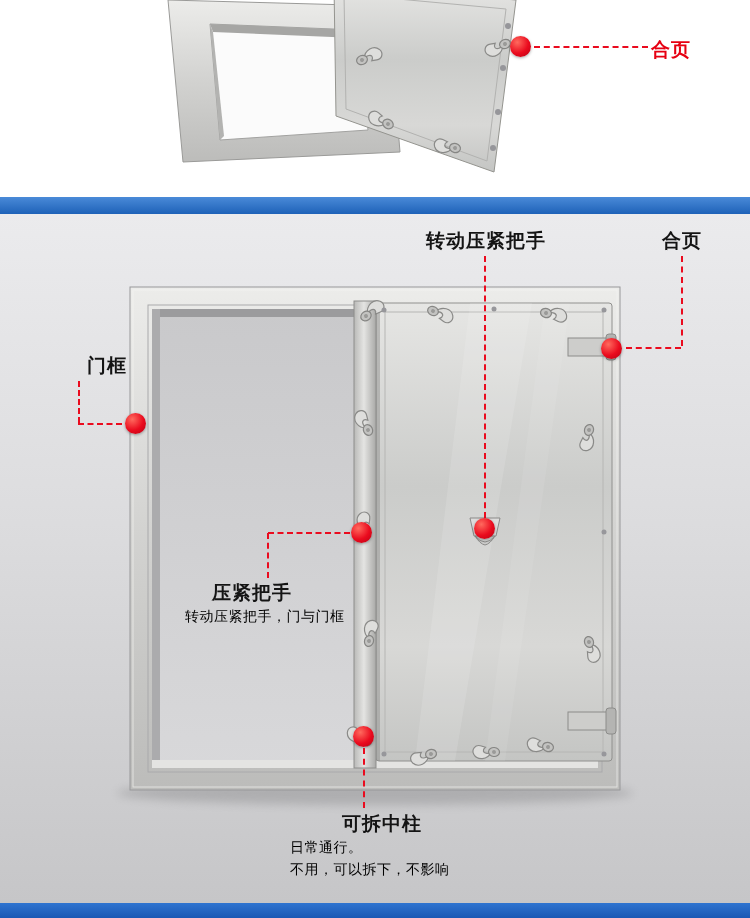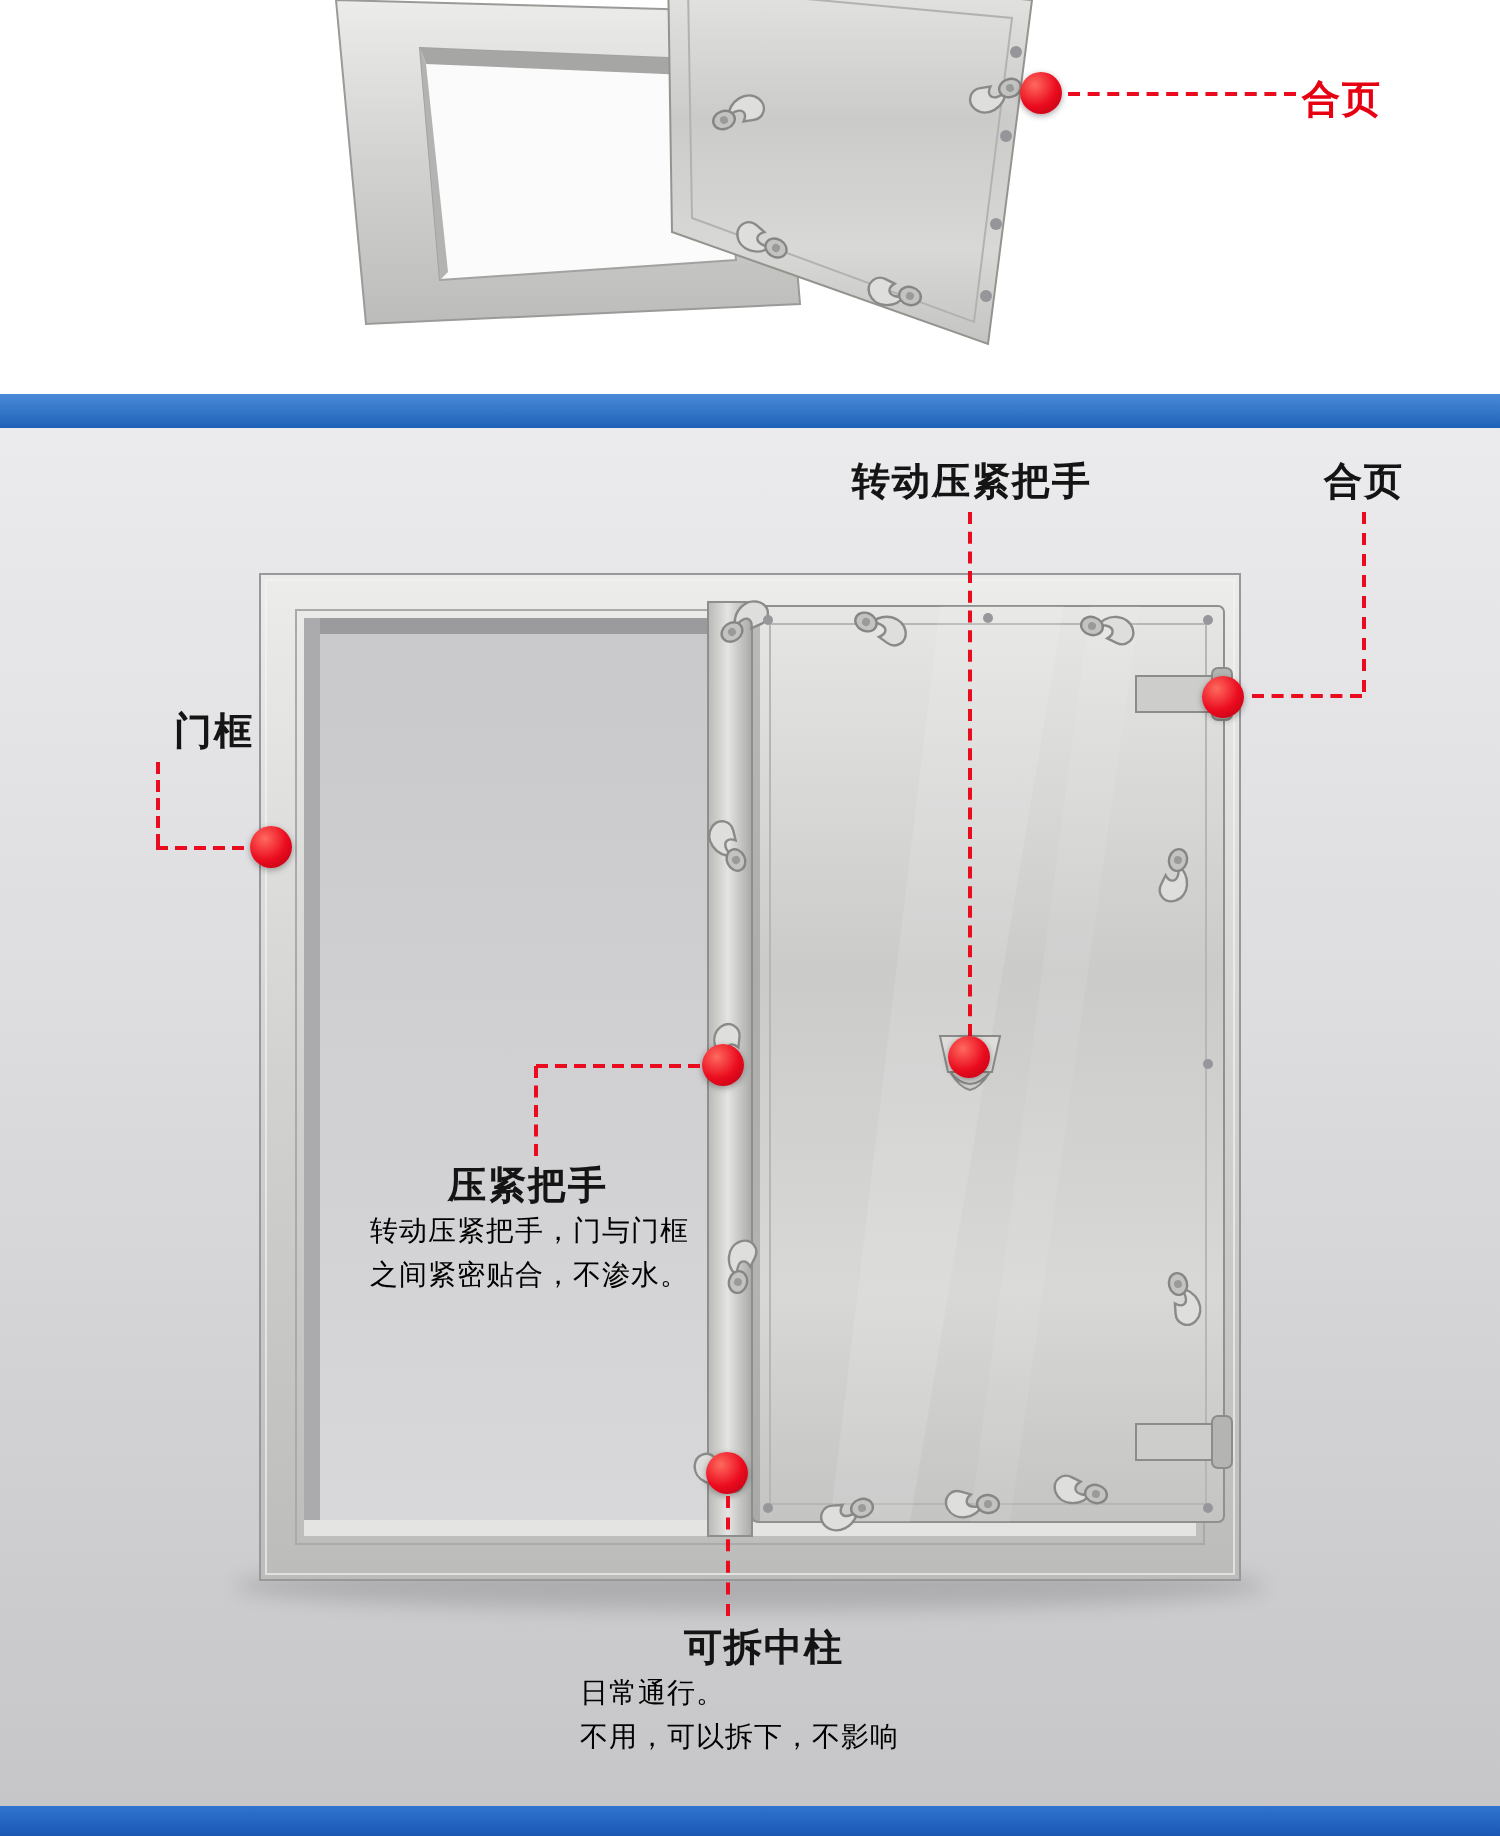--- a/index.html
+++ b/index.html
@@ -172,24 +172,23 @@
     <span class="label centered" style="left:79px;top:353px;margin-left:28px;">门框</span>
     <span class="vline" style="left:78px;top:381px;height:42px;"></span>
     <span class="hline" style="left:78px;top:423px;width:44px;"></span>
     <span class="dot" style="left:125px;top:413px;"></span>
   </div>
 
   <div class="ann-group">
     <span class="dot" style="left:351px;top:522px;"></span>
     <span class="hline" style="left:268px;top:532px;width:82px;"></span>
     <span class="vline" style="left:267px;top:533px;height:45px;"></span>
-    <span class="label centered" style="left:264px;top:580px;">压紧把手</span>
+    <span class="label centered" style="left:252px;top:580px;">压紧把手</span>
     <div class="desc" style="left:185px;top:605px;">
       <div>转动压紧把手，门与门框</div>
-      <div>之间紧密贴合，不渗水。</div>
     </div>
   </div>
 
   <div class="ann-group">
     <span class="dot" style="left:353px;top:726px;"></span>
     <span class="vline" style="left:363px;top:748px;height:60px;"></span>
     <span class="label centered" style="left:382px;top:811px;">可拆中柱</span>
     <div class="desc" style="left:290px;top:836px;">
       <div>日常通行。</div>
       <div>不用，可以拆下，不影响</div>

